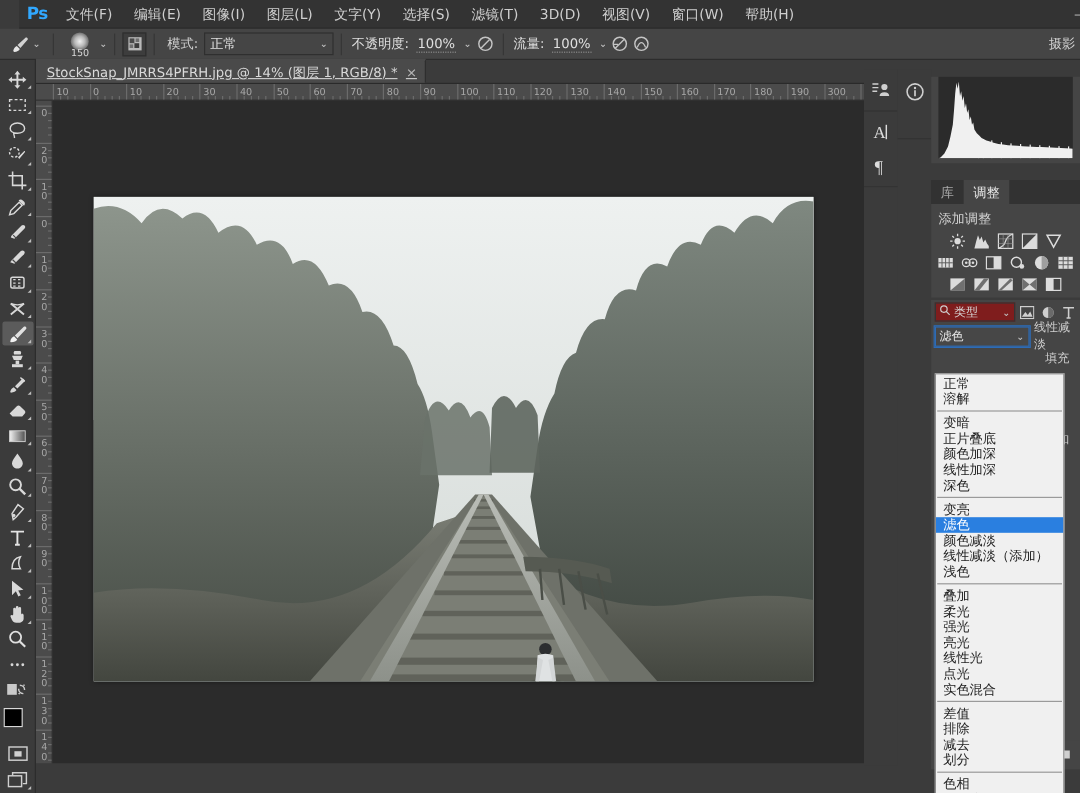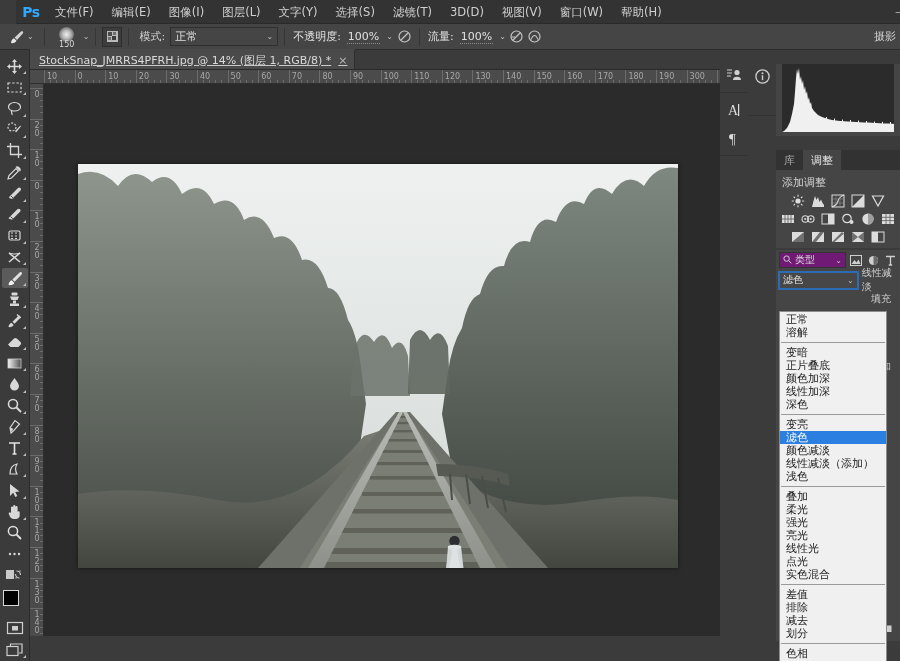--- a/index.html
+++ b/index.html
@@ -187,21 +187,21 @@
     width: 17px; height: 15px; display: flex; align-items: center;
     justify-content: center; color: #dcdcdc;
   }
 
   .layers-panel { position: absolute; left: 776px; top: 250px; width: 124px; height: 411px; }
   .lp-filter {
     display: flex; align-items: center; height: 20px; padding: 0 3px; gap: 3px;
     background: #454545;
   }
   .lp-type {
-    flex: 1; height: 16px; background: #701a75; border: 1px solid #343434;
+    flex: 1; height: 16px; background: #7f1d1d; border: 1px solid #343434;
     display: flex; align-items: center; gap: 3px; padding: 0 3px;
     font-size: 10px; color: #d8d8d8; justify-content: space-between;
   }
   .lp-fico { width: 14px; height: 14px; display:flex; align-items:center;
              justify-content:center; color:#cfcfcf; font-size: 10px; }
   .lp-modes {
     display: flex; align-items: center; height: 20px; padding: 0 3px;
     font-size: 10px; color: #d0d0d0; gap: 4px;
   }
   .mode-combo {

